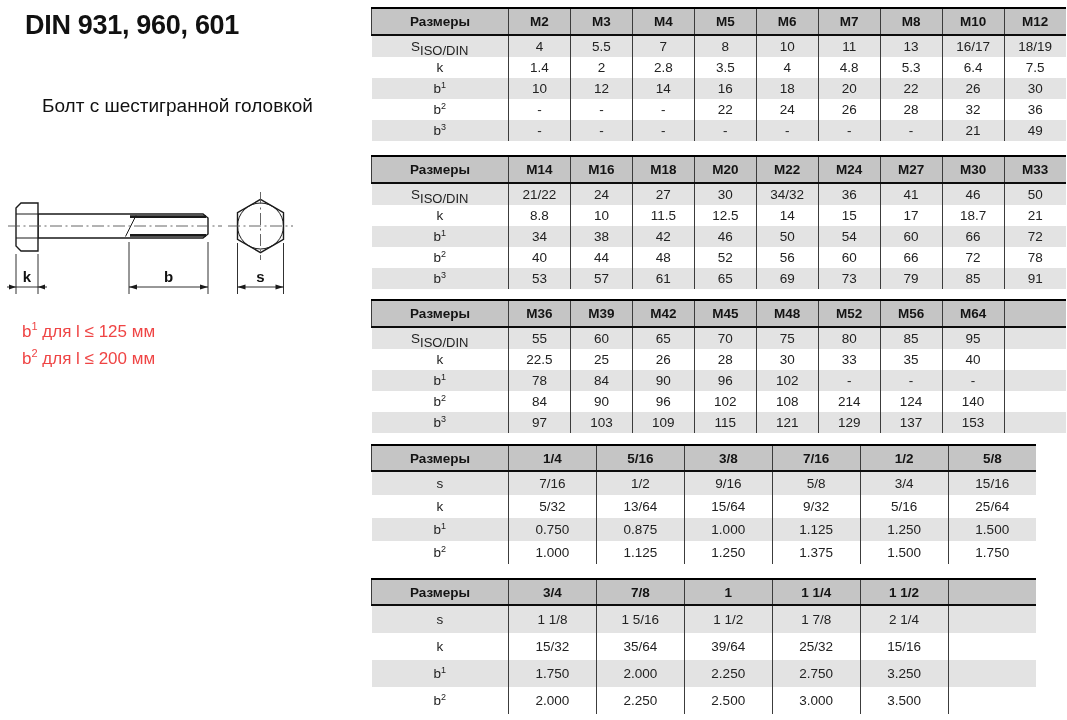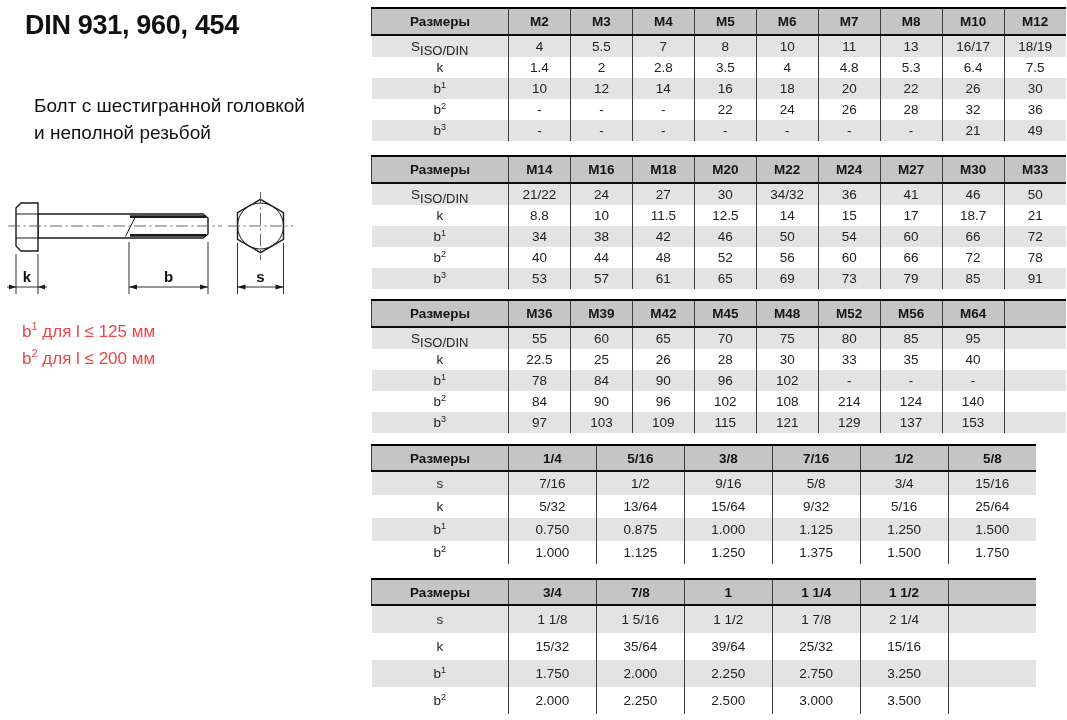--- a/index.html
+++ b/index.html
@@ -8,21 +8,21 @@
     --ink:#1a1a1a;
     --line:#3c3c3c;
   }
   html,body{margin:0;padding:0;background:#fff;}
   .page{position:relative;width:1067px;height:720px;background:#fff;overflow:hidden;
         font-family:"Liberation Sans",sans-serif;color:var(--ink);}
 
   
   .title{position:absolute;left:25px;top:8px;font-size:27px;font-weight:bold;
          line-height:1.30;letter-spacing:-0.3px;color:#111;}
-  .subtitle{position:absolute;left:34px;top:93px;font-size:19px;line-height:1.42;color:#111;}
+  .subtitle{position:absolute;left:42px;top:93px;font-size:19px;line-height:1.42;color:#111;}
   .notes{position:absolute;left:22px;top:318px;font-size:17px;line-height:27px;color:#ef4444;}
   .notes sup{font-size:11px;line-height:0;}
 
   
   .drawing{position:absolute;left:6px;top:186px;}
   .part{fill:#fff;stroke:#1a1a1a;stroke-width:1.4;}
   .thin{stroke:#1a1a1a;stroke-width:1;fill:none;}
   .thick{stroke:#1a1a1a;stroke-width:2.6;fill:none;}
   .cl{stroke:#555;stroke-width:0.9;fill:none;stroke-dasharray:12 3.5 2 3.5;}
   .dim{stroke:#1a1a1a;stroke-width:0.9;fill:none;}
@@ -49,26 +49,25 @@
   .inch-a tbody td{height:23px;}
   .inch-b tbody td{height:27px;}
   .t0{top:7px}.t1{top:155px}.t2{top:299px}.t3{top:444px}.t4{top:578px}
 </style>
 </head>
 <body>
 
 <div class="page">
 
   <div class="title">
-    <div>DIN 931, 960, 454</div>
+    <div>DIN 931, 960, 601</div>
   </div>
 
   <div class="subtitle">
     <div>Болт с шестигранной головкой</div>
-    <div>и неполной резьбой</div>
   </div>
 
   <svg class="drawing" width="330" height="135" viewBox="0 0 330 135">
     <g>
 
       <path class="part" d="M32,28 L197,28 L202,32 L202,48 L197,52 L32,52 Z"></path>
 
       <line class="thick" x1="124" y1="30.6" x2="200" y2="30.6"></line>
       <line class="thick" x1="124" y1="49.4" x2="200" y2="49.4"></line>
       <line class="thin" x1="119.5" y1="50.5" x2="130" y2="29.5"></line>

